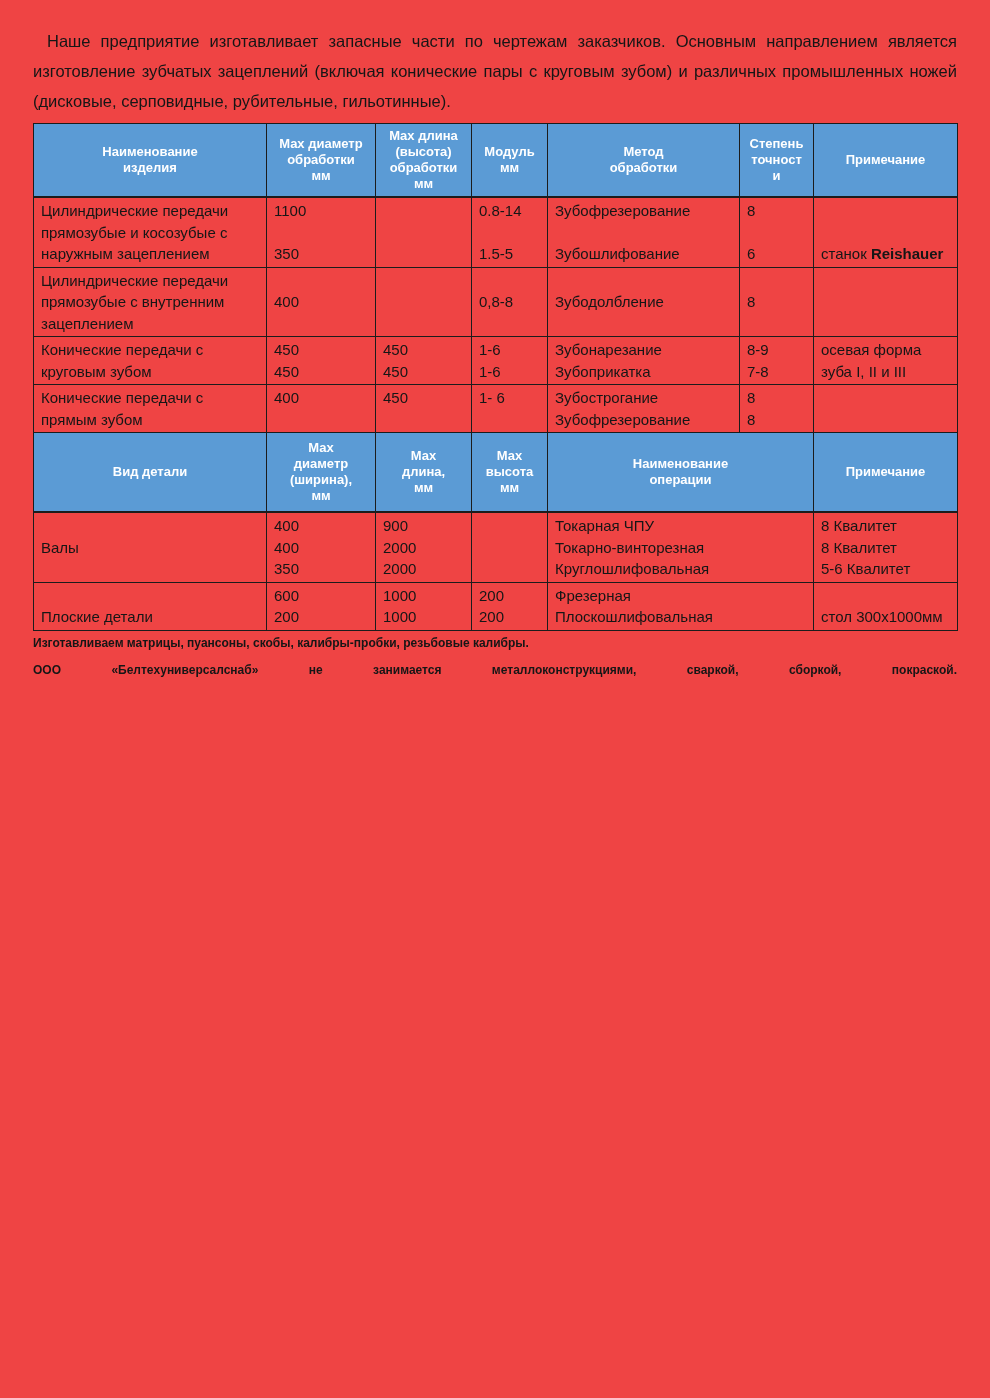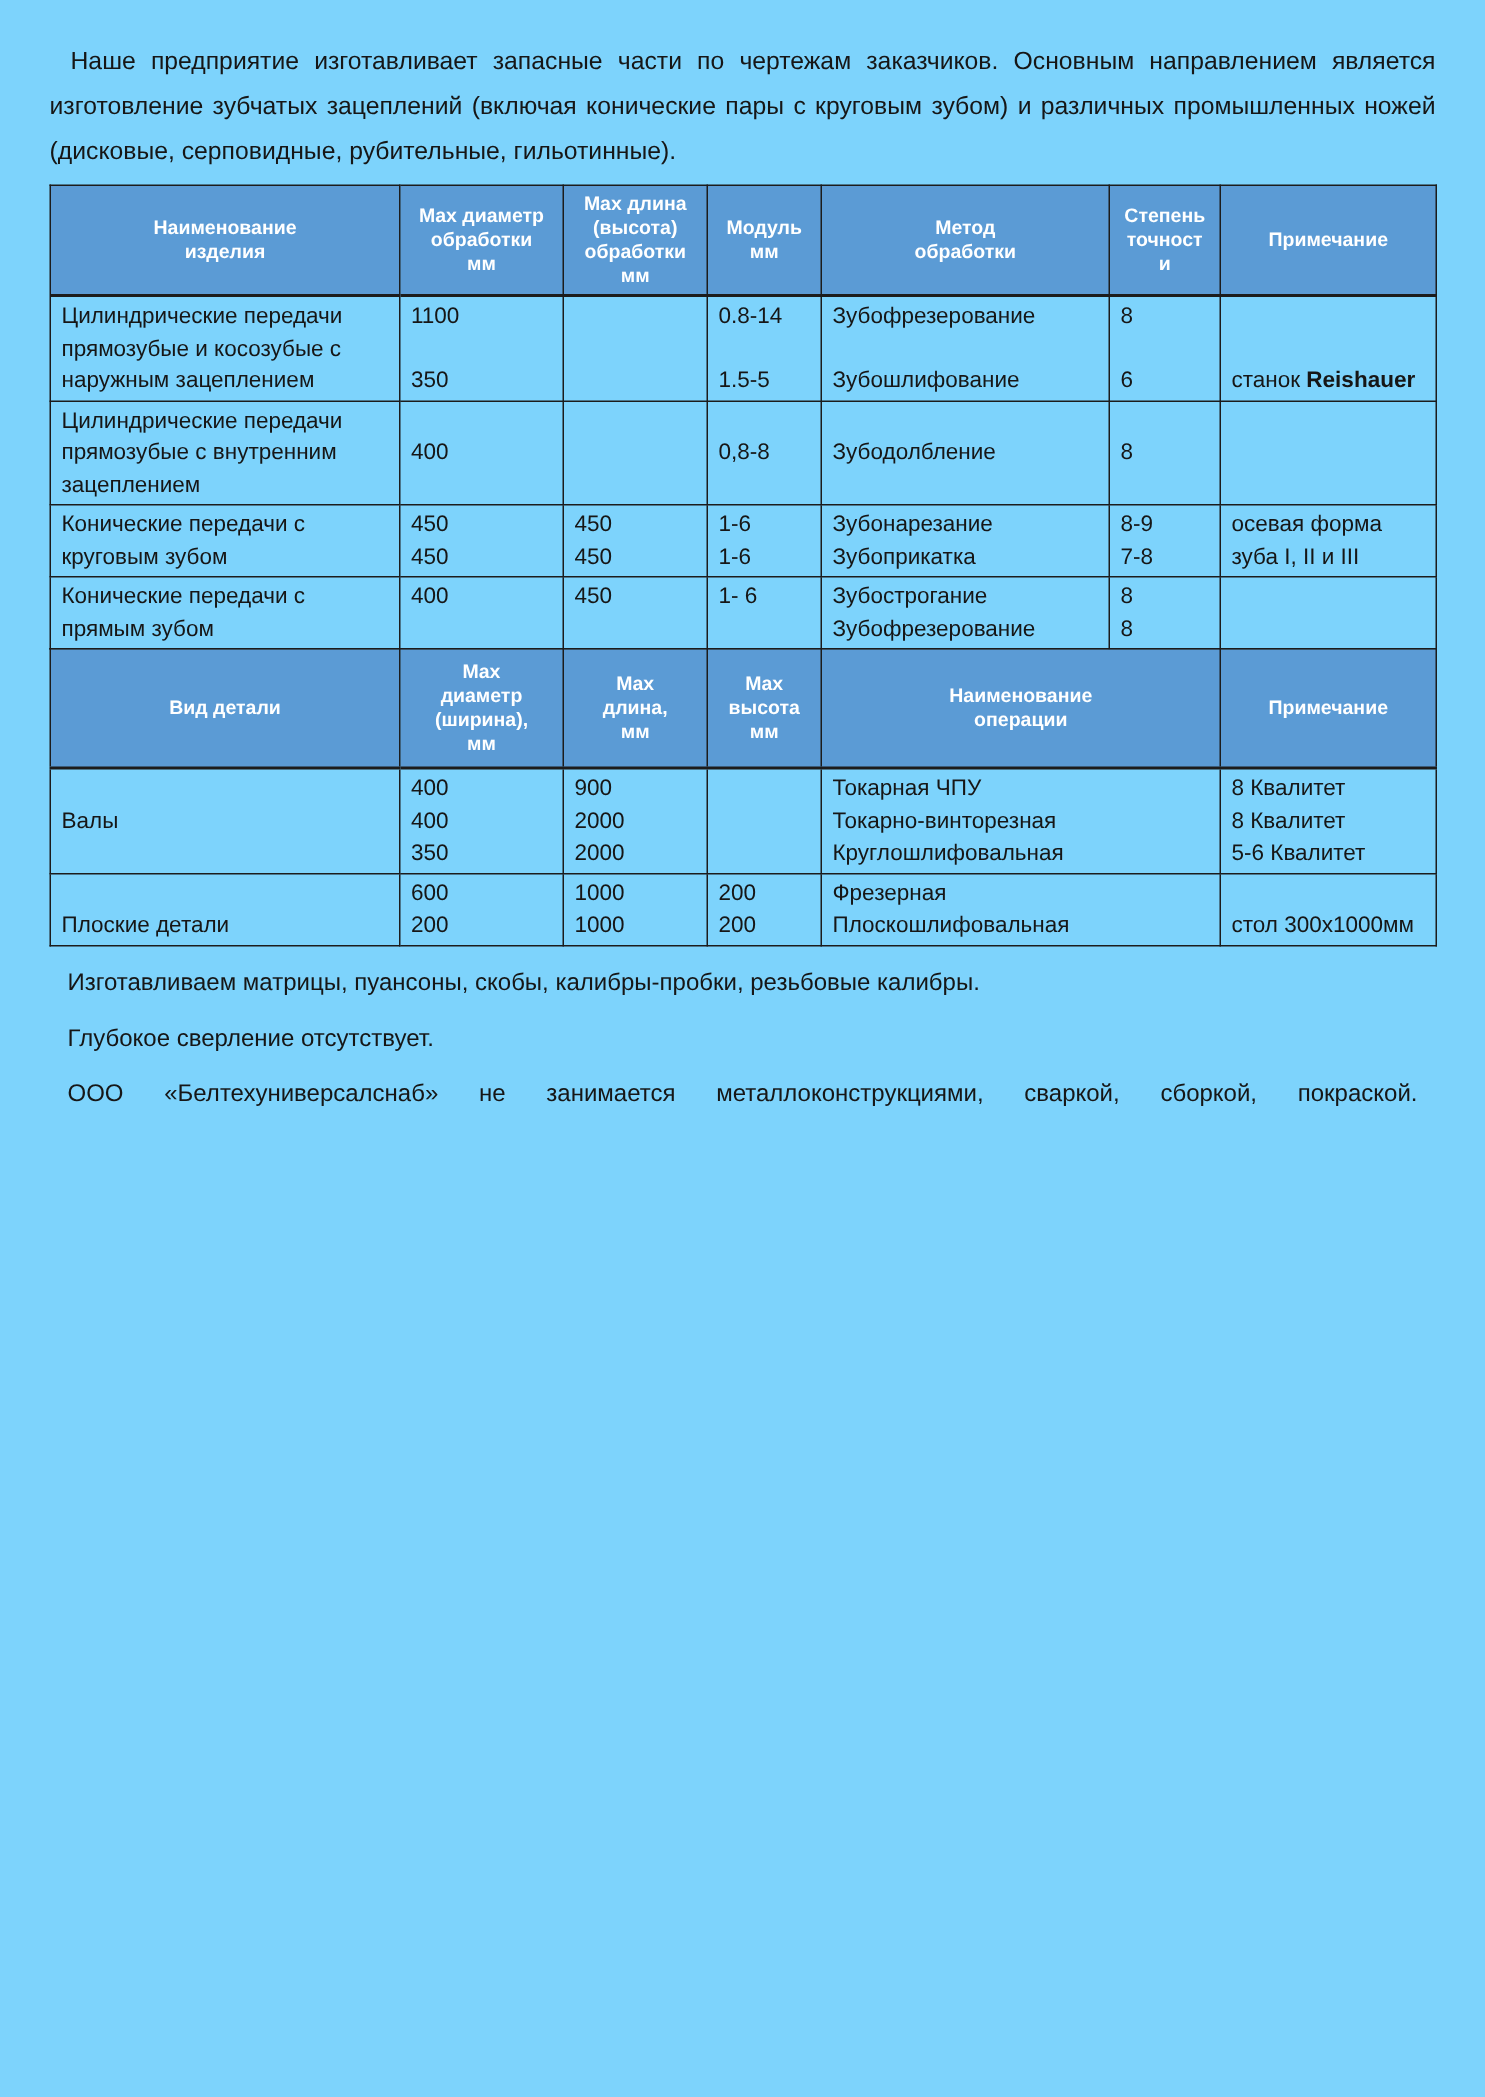--- a/index.html
+++ b/index.html
@@ -6,21 +6,21 @@
     --header-bg:#5B9BD5;
     --header-text:#FFFFFF;
     --border:#1c1c1c;
     --text:#161616;
   }
   html,body{margin:0;padding:0;}
   body{background:#fdfdfd;}
   .page{
     width:990px;height:1398px;box-sizing:border-box;
     padding:26px 33px 0 33px;
-    background:#7dd3fc;
+    background:#ef4444;
     font-family:"Liberation Sans",sans-serif;
     color:var(--text);
     overflow:hidden;
   }
   .intro{
     font-size:16.5px;line-height:30px;
     text-align:justify;text-indent:14px;
     margin:0 0 7px 0;
   }
   table{
@@ -37,21 +37,21 @@
   }
   #parts-table th{padding:7px 3px;}
   td{
     font-size:15px;line-height:21.5px;
     vertical-align:top;white-space:pre-line;
     border:1px solid var(--border);
     padding:2px 7px;
   }
   td b{font-weight:bold;}
   #parts-table{margin-top:-1px;}
-  .footer p{margin:12px;font-size:16px;line-height:25px;}
+  .footer p{margin:0;font-size:12px;line-height:25px;font-weight:bold;}
   .f-line1{margin-top:5px;}
   .f-heading{font-weight:bold;margin-top:7px !important;}
   .f-para1{text-align:justify;margin-top:2px !important;}
   .f-para2{margin-top:3px !important;}
   .f-para3{margin-top:7px !important;}
   .f-last{
     text-align:justify;text-align-last:justify;
     margin-top:2px !important;
   }
 </style>
@@ -218,17 +218,16 @@
           <td>Фрезерная
 Плоскошлифовальная</td>
           <td>
 стол  300x1000мм</td>
         </tr>
       </tbody>
     </table>
 
   <div class="footer">
     <p class="f-line1">Изготавливаем матрицы, пуансоны, скобы, калибры-пробки, резьбовые калибры.</p>
-    <p class="f-para3">Глубокое сверление отсутствует.</p>
     <p class="f-last">ООО «Белтехуниверсалснаб» не занимается металлоконструкциями, сваркой, сборкой, покраской.</p>
   </div>
 
 </div>
 
 </body></html>

